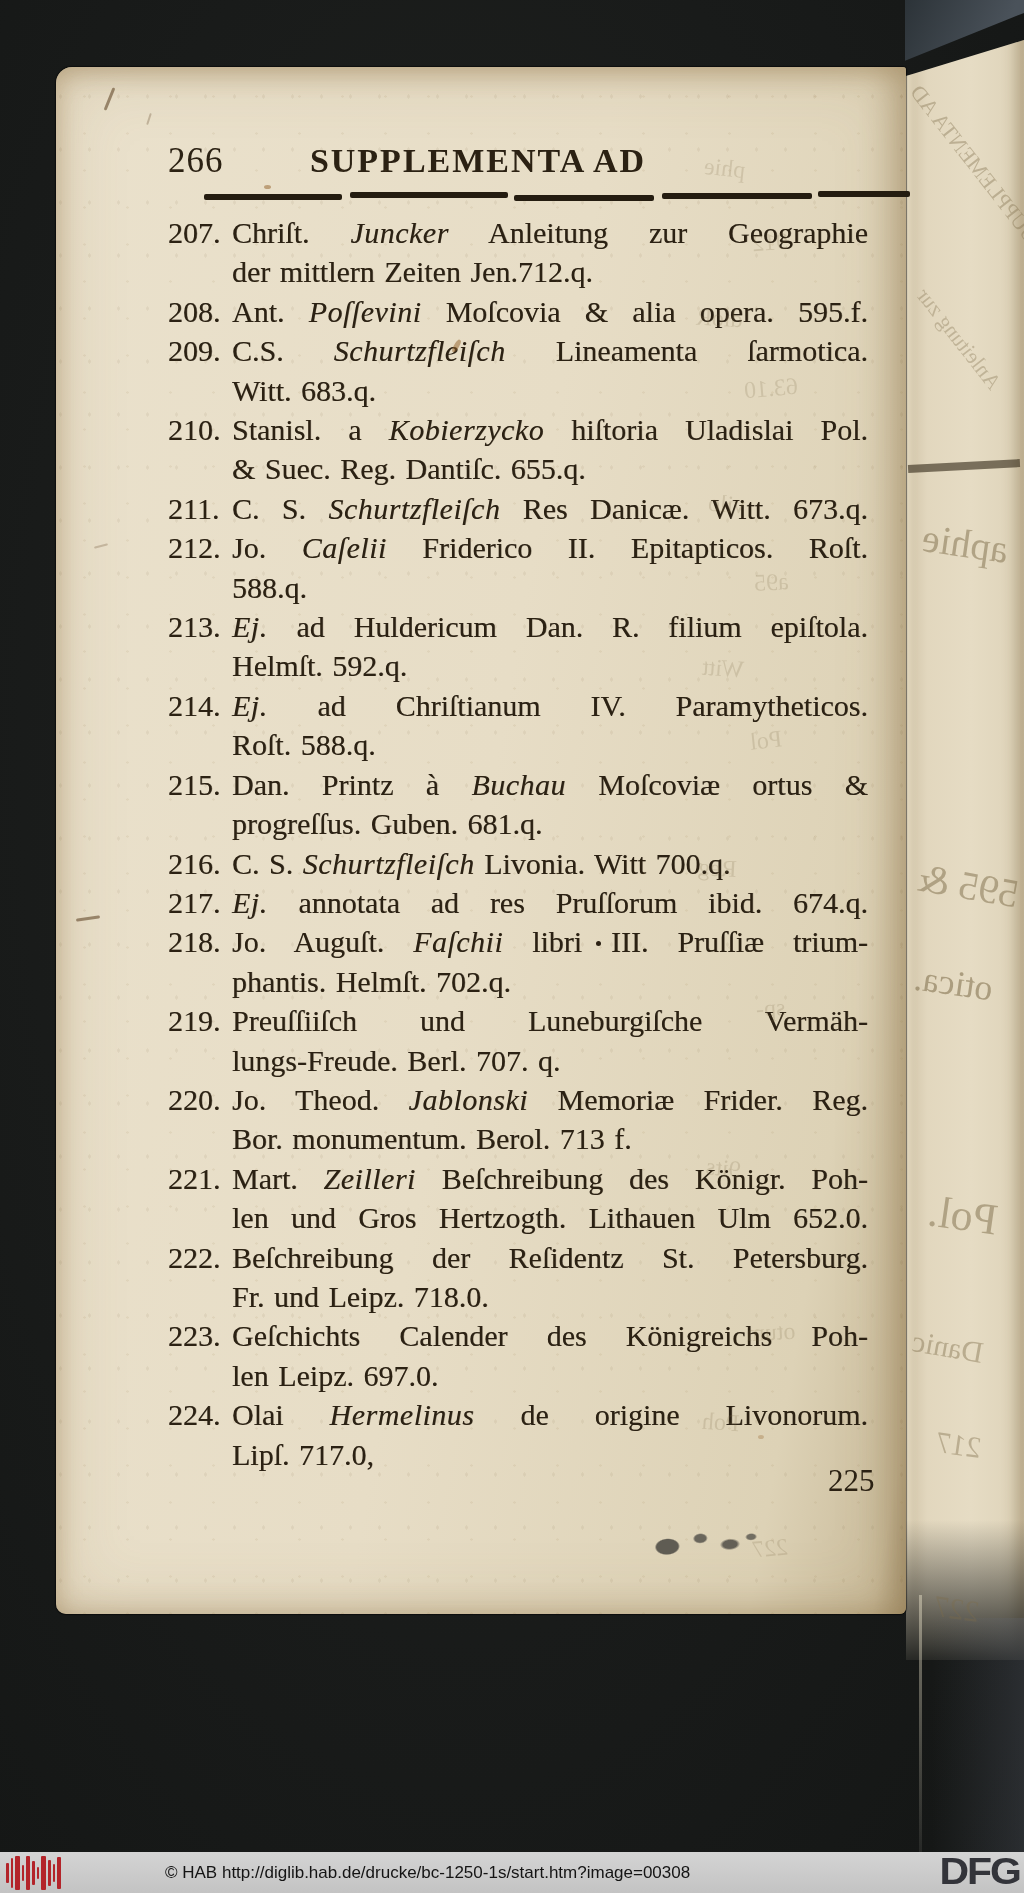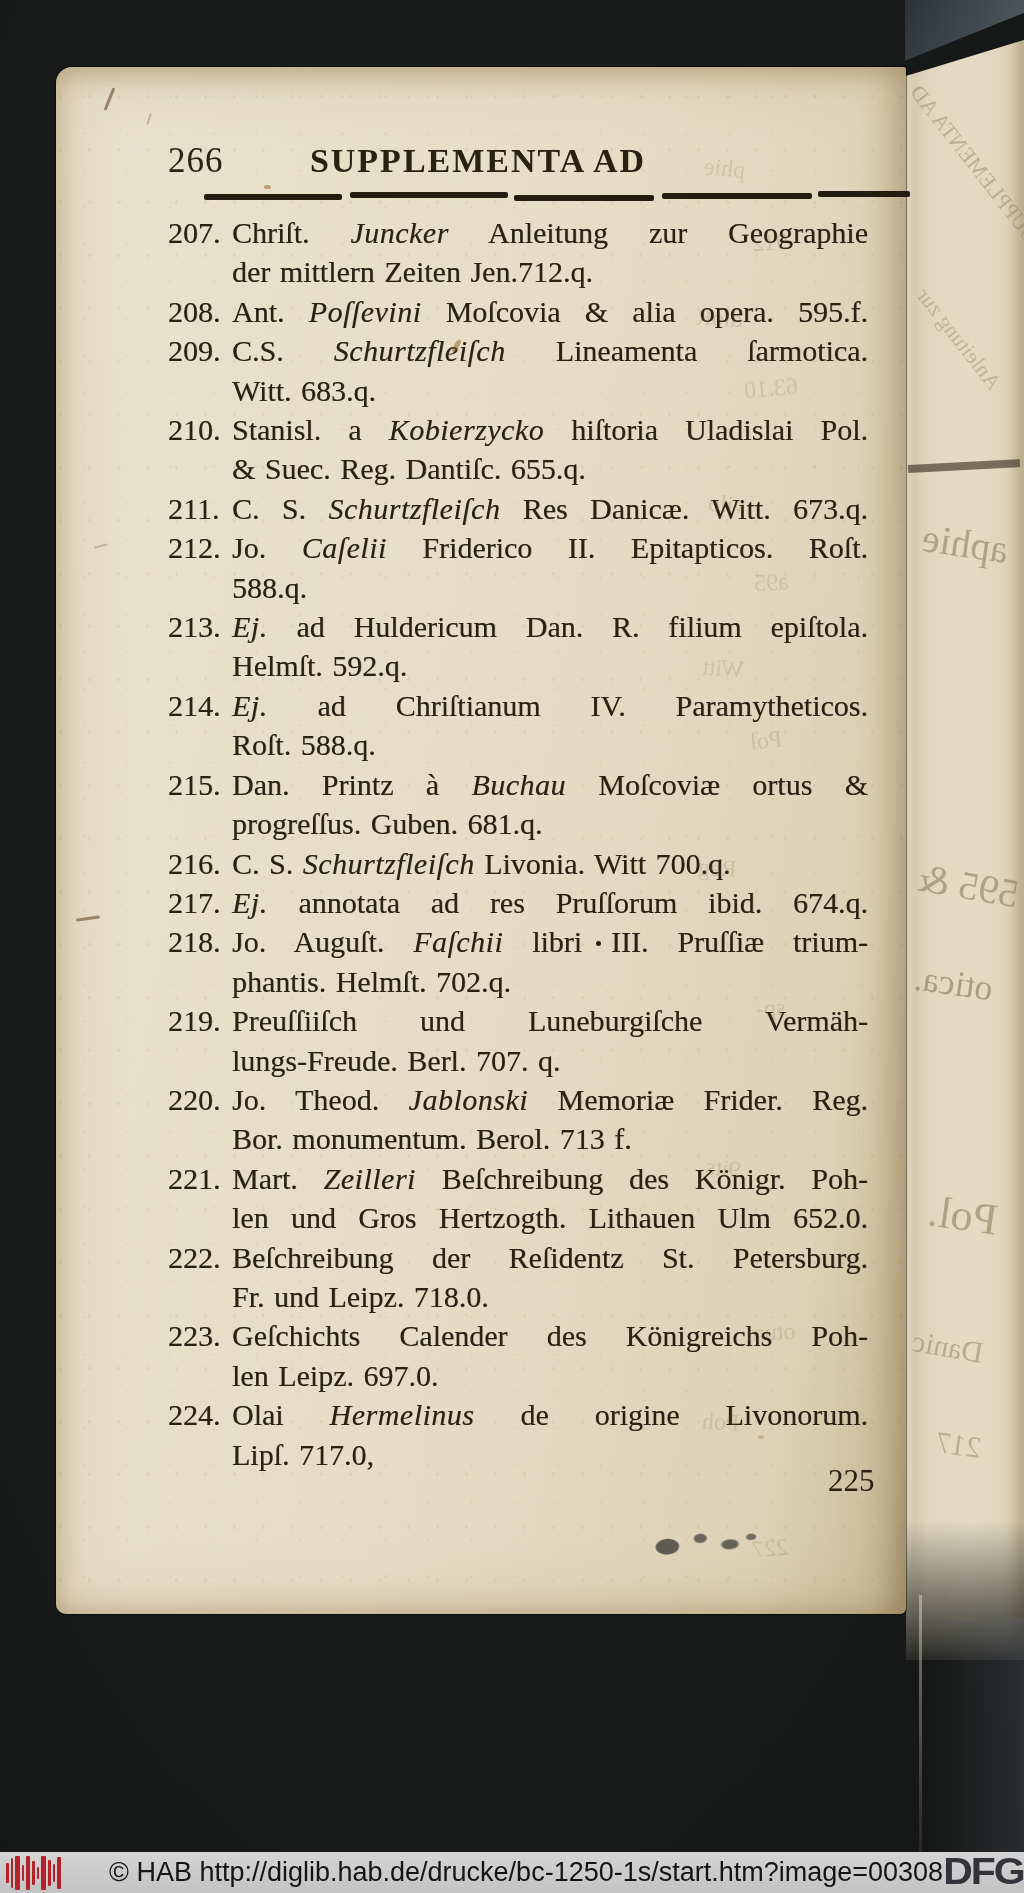--- a/index.html
+++ b/index.html
@@ -59,21 +59,21 @@
   .pen-mark{position:absolute;background:rgba(88,60,30,.55);border-radius:2px;}
   .speck{position:absolute;border-radius:50%;background:rgba(146,96,40,.5);}
   .ink-dot{position:absolute;width:5px;height:5px;border-radius:50%;background:#2b2113;}
   .ghost{position:absolute;color:#7d6c49;font-size:24px;white-space:nowrap;pointer-events:none;}
   
   .footer-bar{position:absolute;left:0;top:1852px;width:1024px;height:41px;
     background:linear-gradient(#d4d4d4,#c3c3c3);display:flex;align-items:center;
     font-family:"Liberation Sans","DejaVu Sans",sans-serif;}
   .hab-logo{margin-left:6px;display:flex;align-items:center;gap:2px;height:36px;}
   .hab-logo span{display:block;background:#b3242a;border-radius:1px;}
-  .footer-url{margin-left:48px;font-size:27px;color:#141414;white-space:nowrap;}
+  .footer-url{margin-left:104px;font-size:17px;color:#141414;white-space:nowrap;}
   .dfg-logo{margin-left:auto;margin-right:4px;font-weight:bold;font-size:41px;
     letter-spacing:-2px;color:#33343a;transform:scaleY(.88);transform-origin:center;}
 </style>
 </head>
 <body>
 
 <div class="stage">
 
   <div class="page-strip"></div>
   <div class="cover-wedge"></div>

